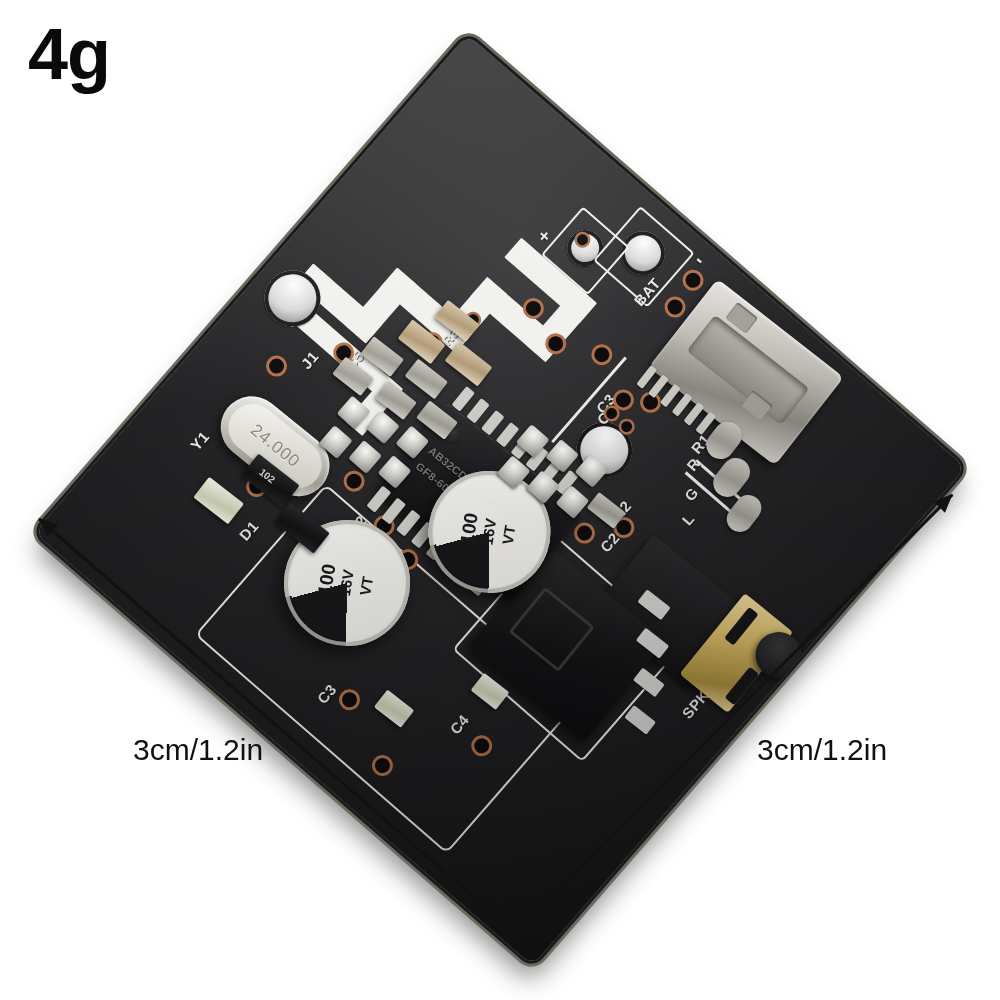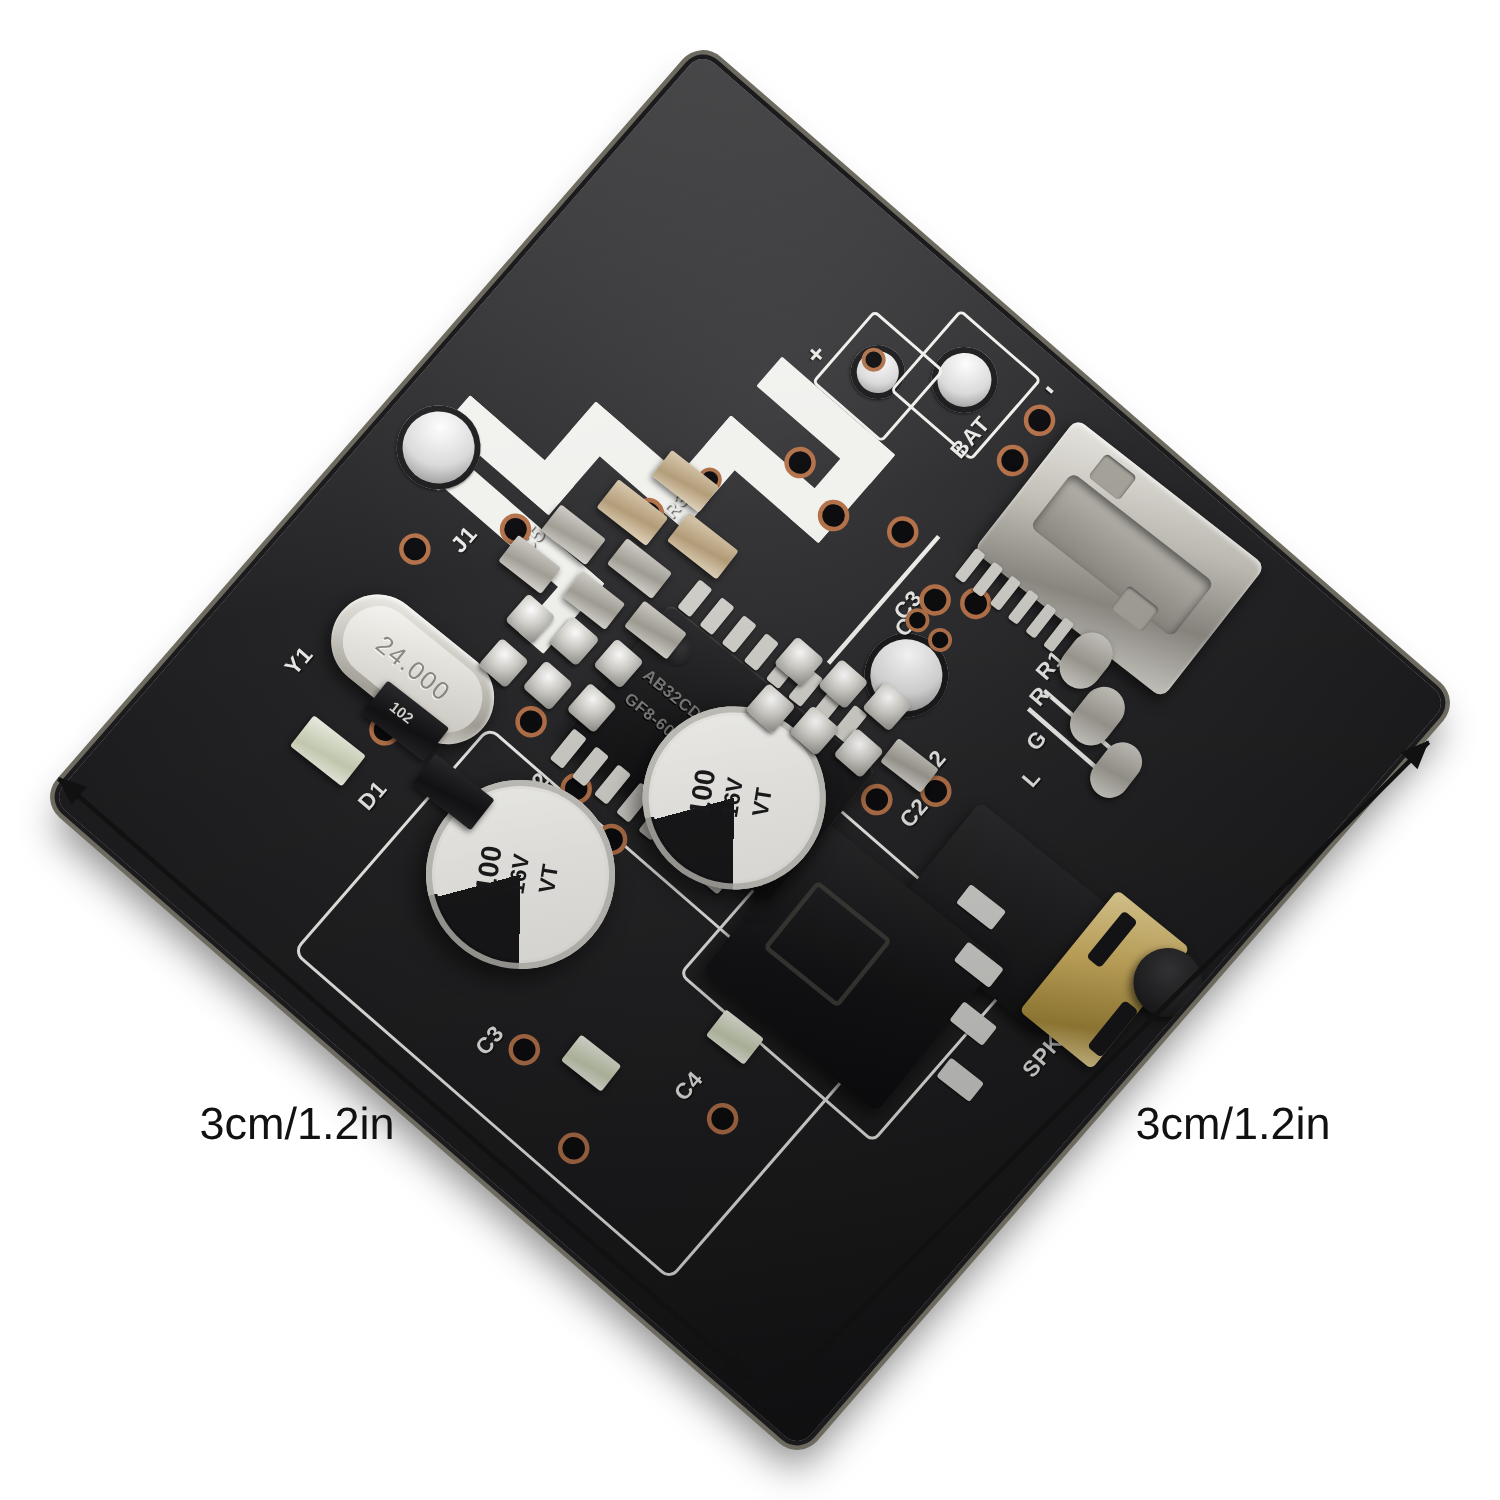--- a/index.html
+++ b/index.html
@@ -236,20 +236,21 @@
     position:absolute;border-radius:3px;
     background:radial-gradient(circle at 36% 30%, #ffffff 0%, #d2d0ca 45%, #8c8a84 100%);
     box-shadow:0 2px 3px rgba(0,0,0,.55);
   }
 </style>
 </head>
 <body>
 
 <div id="stage">
 
+  <div id="weight-label">4g</div>
 
   <div id="board-wrap">
     <div id="board">
 
       <div id="antenna">
         <div class="trace" style="left:140px;top:0px;width:100px;height:26px;"></div>
         <div class="trace" style="left:214px;top:0px;width:26px;height:78px;"></div>
         <div class="trace" style="left:140px;top:52px;width:100px;height:26px;"></div>
         <div class="trace" style="left:140px;top:52px;width:26px;height:78px;"></div>
         <div class="trace" style="left:66px;top:104px;width:100px;height:26px;"></div>

